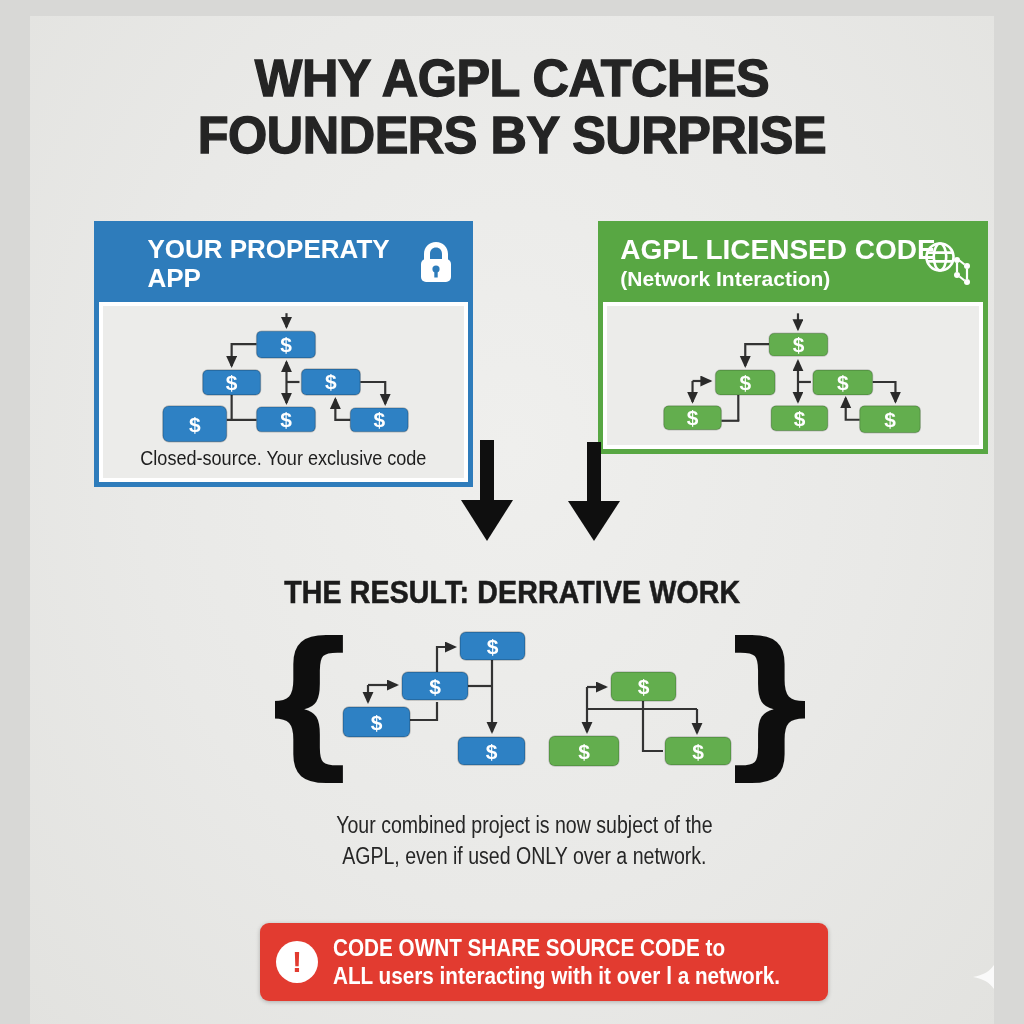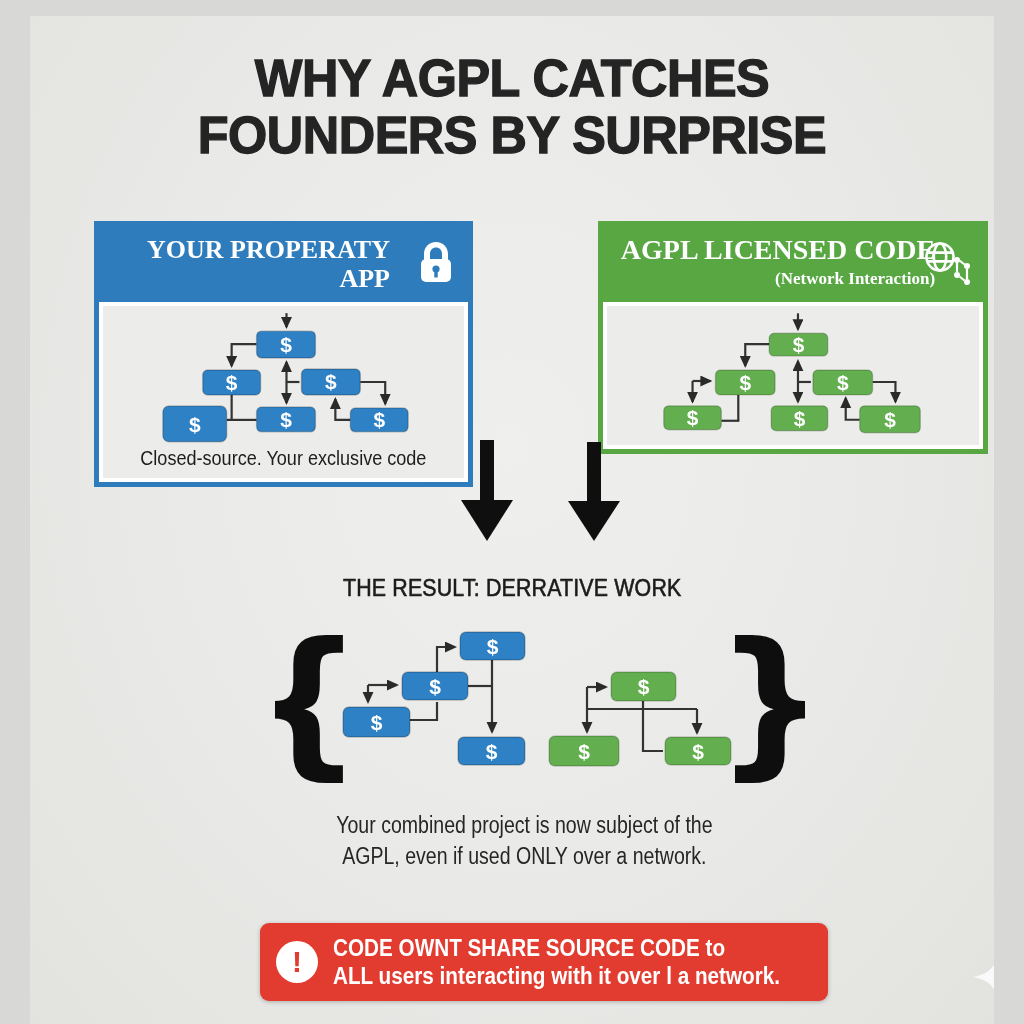--- a/index.html
+++ b/index.html
@@ -19,24 +19,24 @@
     font-size:52px; font-weight:bold; line-height:57px; letter-spacing:-0.5px;
     transform:scaleX(0.97); transform-origin:center top;
     -webkit-text-stroke:1.3px #242424;
   }
 
   
   .panel { position:absolute; top:205px; border:5px solid; }
   .panel.blue  { left:64px;  width:379px; border-color:#2e7cbb; background:#2e7cbb; }
   .panel.green { left:568px; width:390px; border-color:#58a743; background:#58a743; }
   .panel-header { position:relative; height:76px; display:flex; align-items:center; justify-content:center; }
-  .panel-header .titles { color:#fff; font-weight:bold; text-align:right; line-height:29px; padding-right:30px;font-family:Liberation Serif, serif; }
+  .panel-header .titles { color:#fff; font-weight:bold; text-align:left; line-height:29px; padding-right:30px; }
   .blue  .titles { font-size:26px; }
   .green .titles .l1 { font-size:28px; }
-  .green .titles .l2 { font-size:17px; }
+  .green .titles .l2 { font-size:21px; }
   .hdr-icon { position:absolute; right:12px; top:50%; transform:translateY(-50%); display:block; }
 
   
   .panel-body { background:#ececea; border:4px solid #ffffff; padding-top:4px; }
   .tree-svg { display:block; margin:0 auto; }
   .panel-caption { text-align:center; color:#1d1d1d; font-size:21px; padding:1px 0 8px; }
   .panel-caption .sq { display:inline-block; transform:scaleX(0.86); transform-origin:center; white-space:nowrap; }
 
   
   .conn { stroke:#333; stroke-width:2.2; fill:none; }
@@ -45,21 +45,21 @@
   .node-t { fill:#ffffff; font-family:"Liberation Sans",sans-serif; font-weight:bold; font-size:21px; text-anchor:middle; }
 
   
   .big-arrow { position:absolute; }
   .big-arrow.a1 { left:431px; top:424px; }
   .big-arrow.a2 { left:538px; top:426px; }
 
   
   .result-heading {
     position:absolute; top:558px; left:0; width:100%; text-align:center;
-    color:#1b1b1b; font-size:24px; font-weight:normal; letter-spacing:0.2px;
+    color:#1b1b1b; font-size:32px; font-weight:bold; letter-spacing:0.2px;
   }
   .result-heading .sq { display:inline-block; transform:scaleX(0.89); transform-origin:center; white-space:nowrap; -webkit-text-stroke:0.6px #1b1b1b; }
 
   .combined { position:absolute; left:245px; top:608px; }
   .brace { fill:#0e0e0e; font-family:"DejaVu Sans",sans-serif; font-weight:bold; font-size:160px; text-anchor:middle; }
 
   .description {
     position:absolute; top:794px; left:12px; width:100%; text-align:center;
     color:#262626; font-size:23px; line-height:31px;
   }

